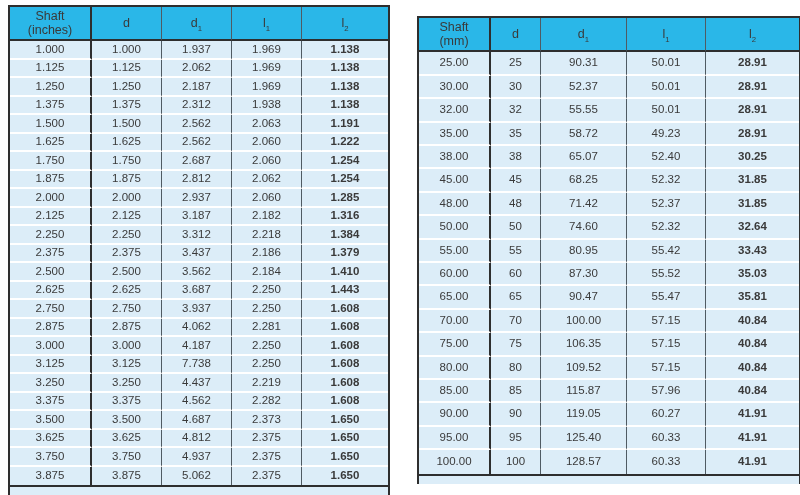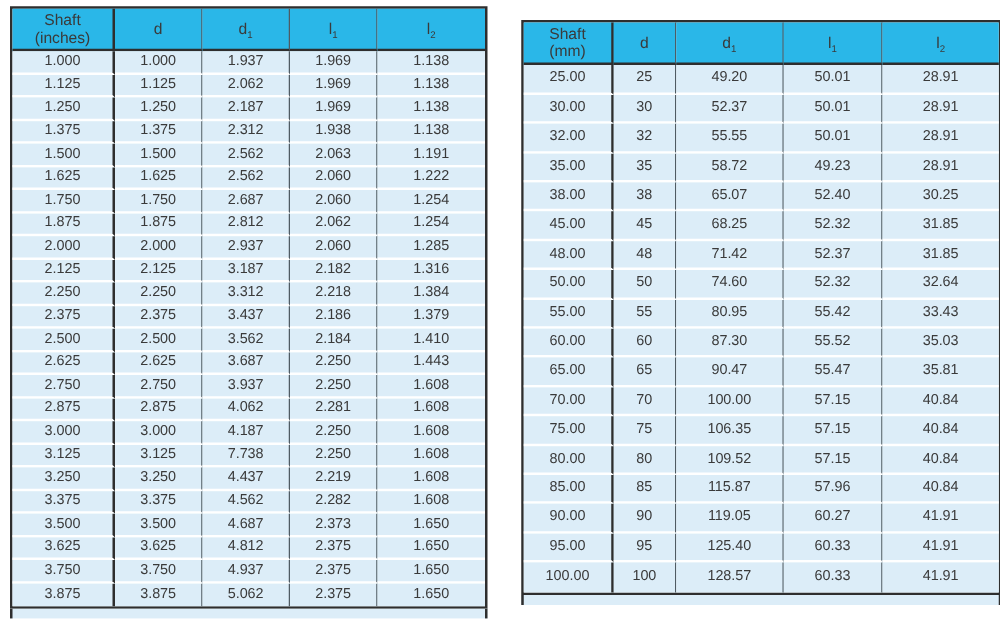--- a/index.html
+++ b/index.html
@@ -22,21 +22,21 @@
   .tbl-mm{width:380px;}
   th{background:var(--header-bg);color:var(--text);font-weight:normal;font-size:12.5px;
      text-align:center;vertical-align:middle;padding:0;box-sizing:border-box;height:34px;
      border-right:1px solid var(--grid-mid);border-bottom:2px solid var(--grid-dark);}
   th:first-child{border-right:2px solid var(--grid-dark);}
   th:last-child{border-right:none;}
   td{background:var(--row-bg);color:var(--text);font-size:11.5px;text-align:center;
      vertical-align:middle;padding:0;box-sizing:border-box;line-height:1;
      border-right:1px solid var(--grid-mid);border-bottom:2px solid var(--row-separator);}
   td:first-child{border-right:2px solid var(--grid-dark);}
-  td:last-child{border-right:none;}
+  td:last-child{border-right:none;font-weight:bold;}
   tr:last-child td{border-bottom:none;margin-left:40px;}
   .tbl-inches td{height:18.5px;}
   .tbl-mm td{height:23.4px;}
   .hline{line-height:1.15;}
   sub{font-size:0.62em;line-height:0;}
   .crop-strip{height:8px;background:var(--row-bg);
               border-left:2px solid var(--grid-dark);border-right:2px solid var(--grid-dark);
               box-sizing:border-box;}
   
   .tbl-inches th:nth-child(1){width:82px;}
@@ -269,21 +269,21 @@
               </th>
               <th>
                 <div class="hline">l<sub>2</sub></div>
               </th>
             </tr>
           </thead>
           <tbody>
             <tr>
               <td>25.00</td>
               <td>25</td>
-              <td>49.20</td>
+              <td>90.31</td>
               <td>50.01</td>
               <td>28.91</td>
             </tr>
             <tr>
               <td>30.00</td>
               <td>30</td>
               <td>52.37</td>
               <td>50.01</td>
               <td>28.91</td>
             </tr>

